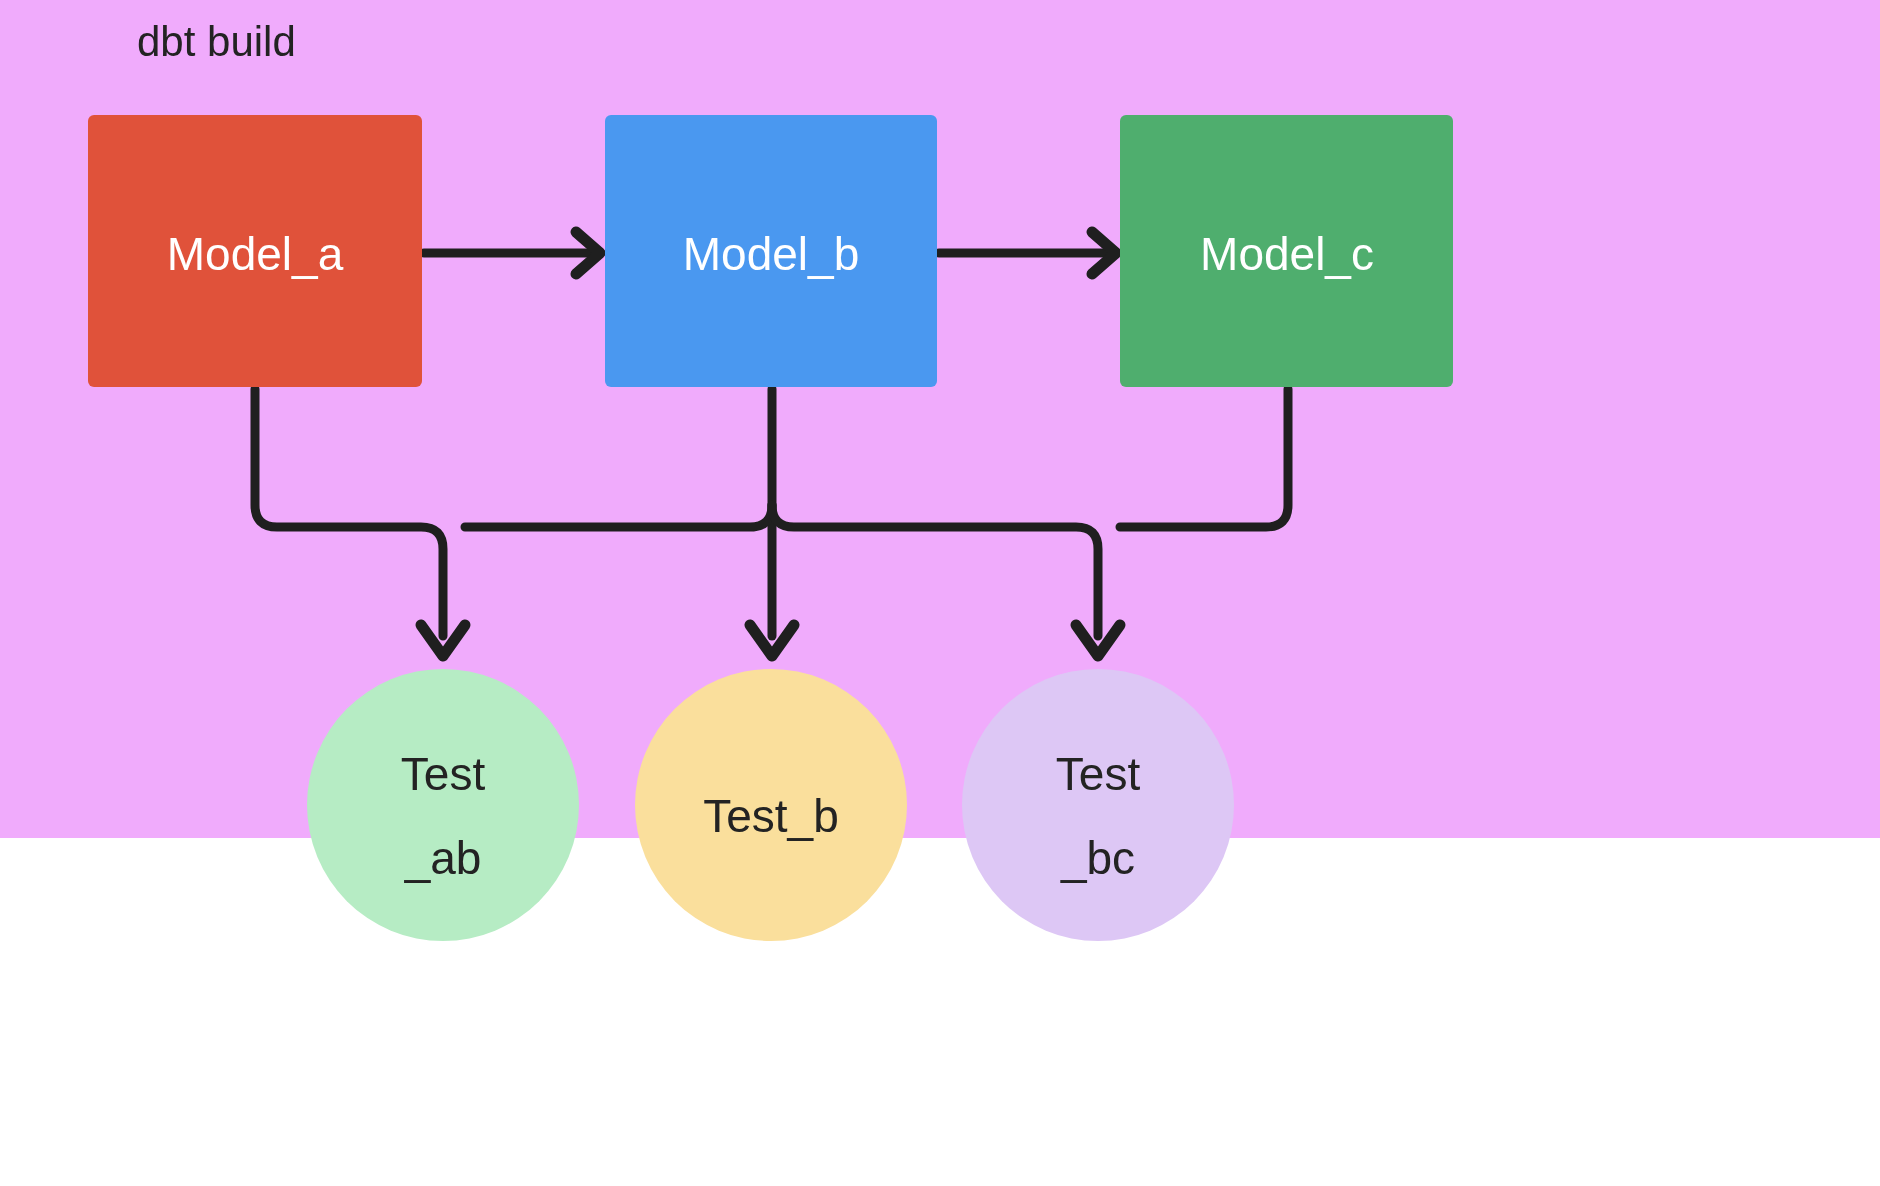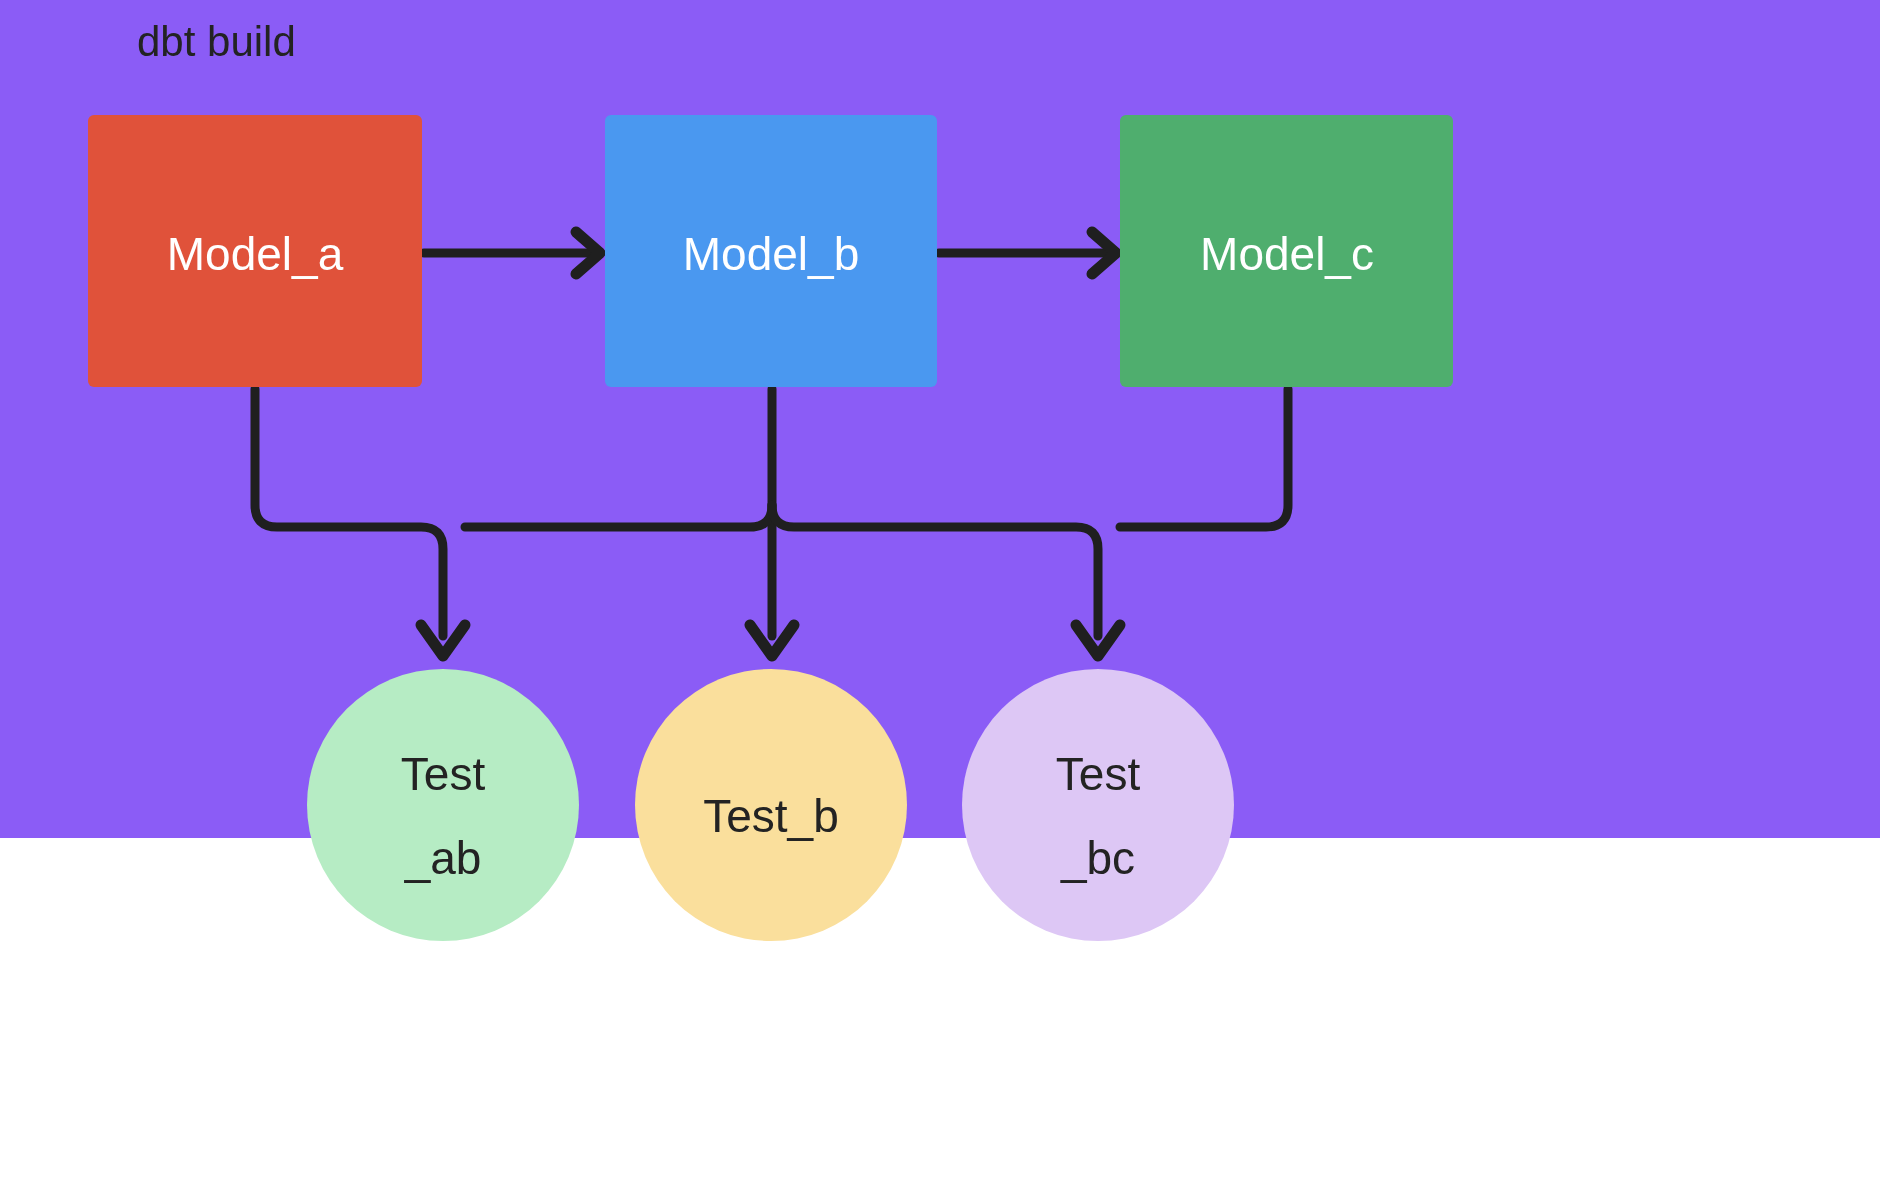--- a/index.html
+++ b/index.html
@@ -10,21 +10,21 @@
   body {
     width: 1880px;
     height: 1186px;
     font-family: "Liberation Sans", sans-serif;
     overflow: hidden;
   }
   #diagram-root {
     position: relative;
     width: 1880px;
     height: 838px;
-    background: #8b5cf6;
+    background: #f0abfc;
   }
   svg.canvas {
     position: absolute;
     left: 0;
     top: 0;
     width: 1880px;
     height: 1186px;
     display: block;
   }
   .diagram-title {

